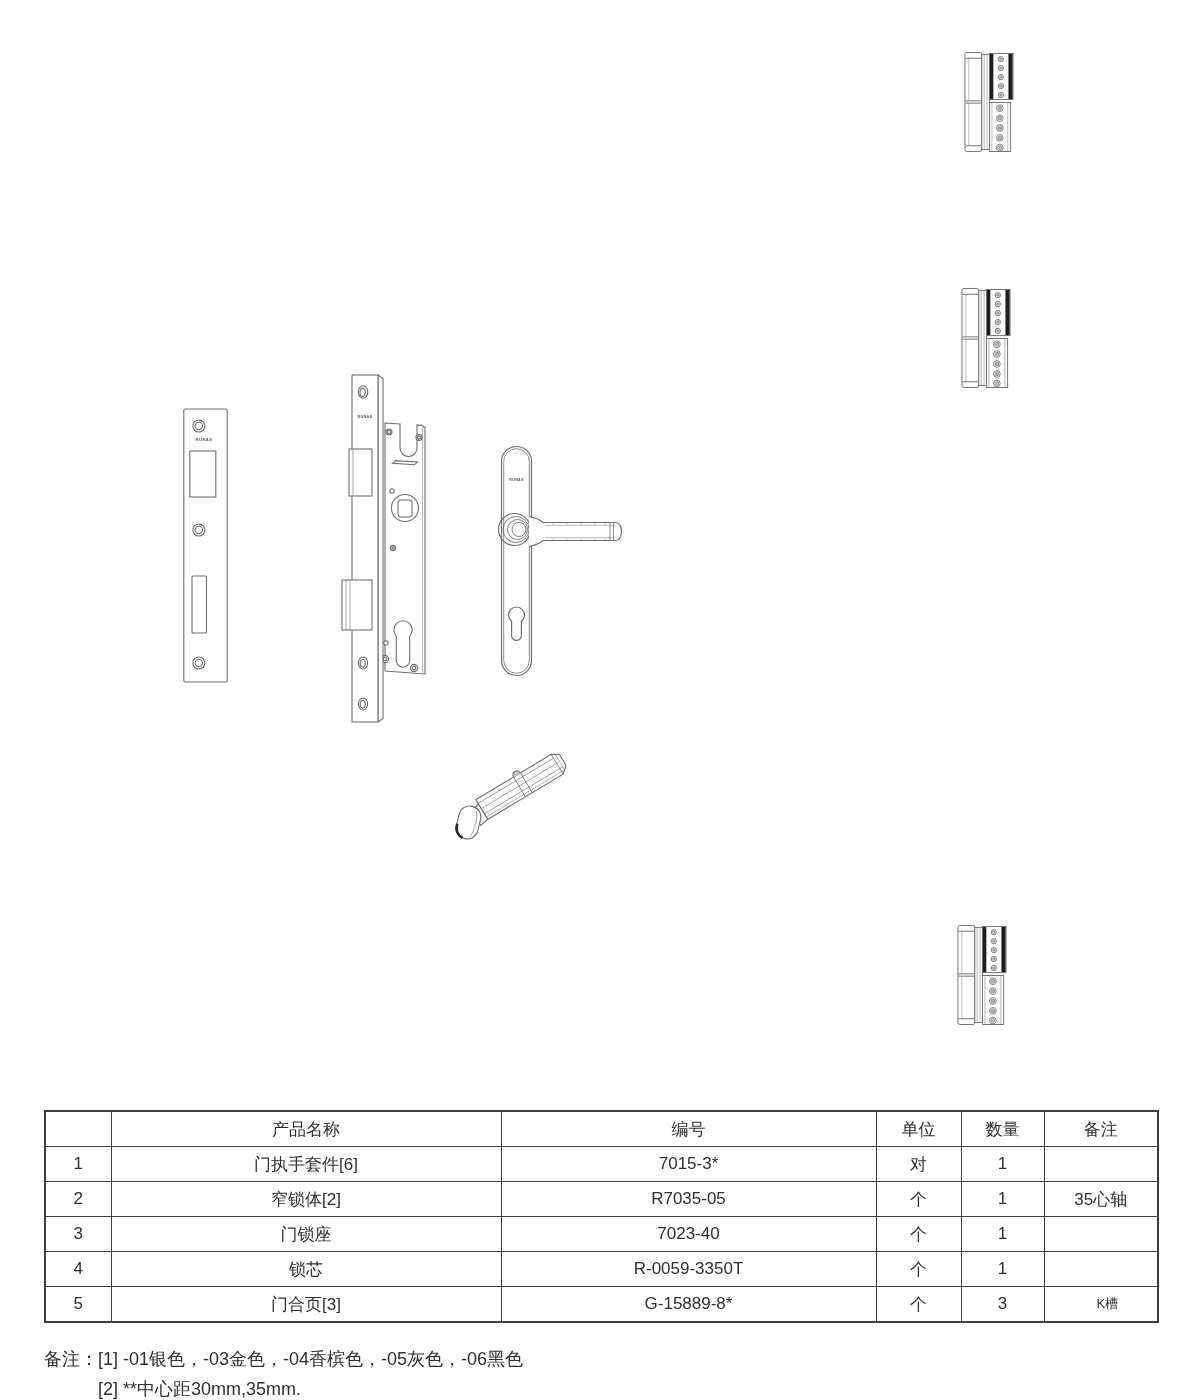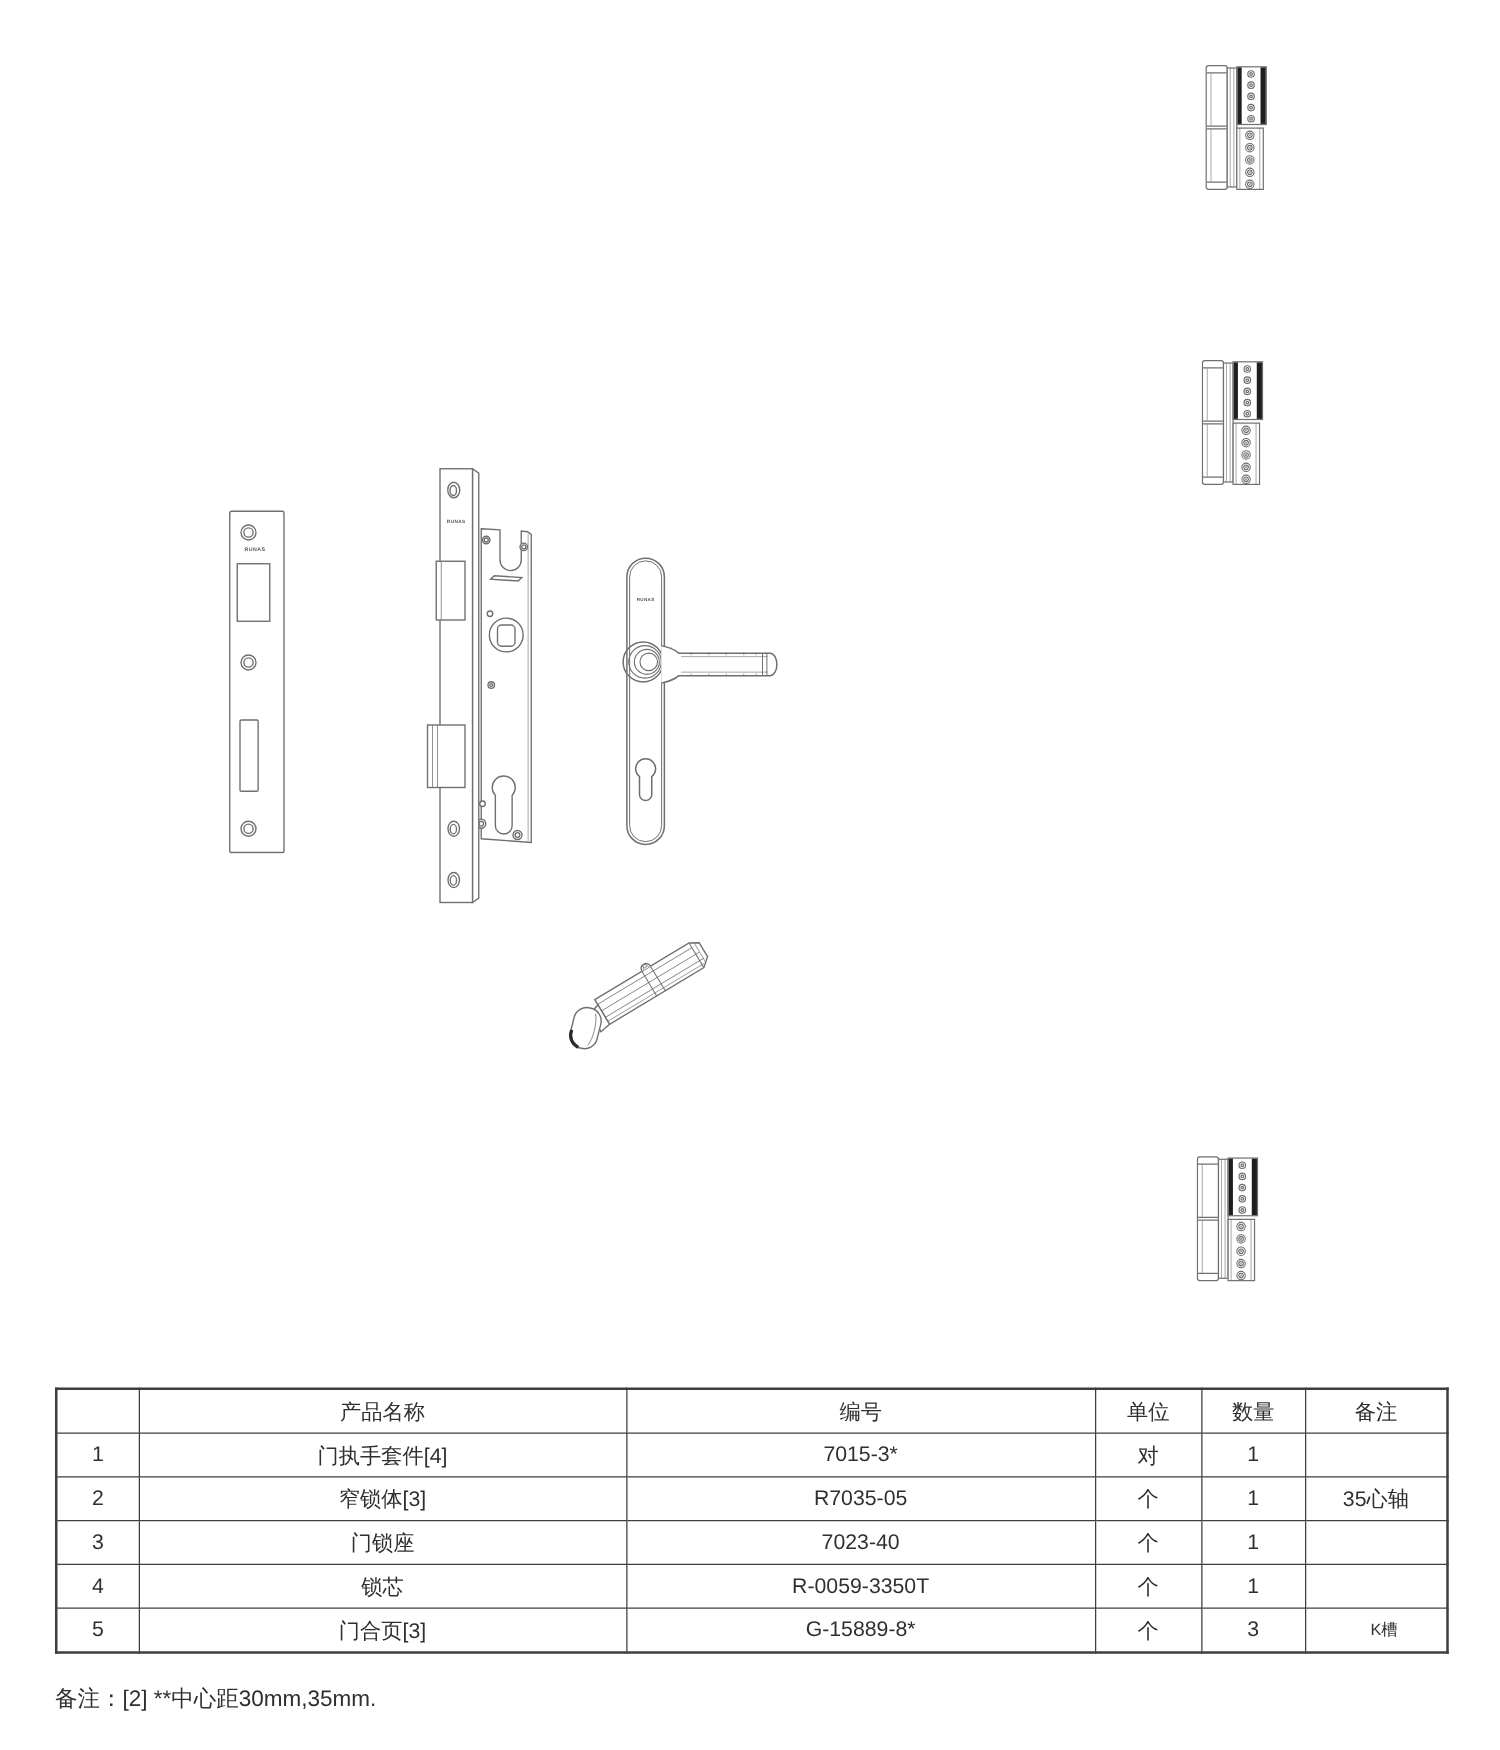--- a/index.html
+++ b/index.html
@@ -234,29 +234,29 @@
         <th>产品名称</th>
         <th>编号</th>
         <th>单位</th>
         <th>数量</th>
         <th>备注</th>
       </tr>
     </thead>
     <tbody>
       <tr>
         <td>1</td>
-        <td>门执手套件[4]</td>
+        <td>门执手套件[6]</td>
         <td>7015-3*</td>
         <td>对</td>
         <td>1</td>
         <td></td>
       </tr>
       <tr>
         <td>2</td>
-        <td>窄锁体[3]</td>
+        <td>窄锁体[2]</td>
         <td>R7035-05</td>
         <td>个</td>
         <td>1</td>
         <td>35心轴</td>
       </tr>
       <tr>
         <td>3</td>
         <td>门锁座</td>
         <td>7023-40</td>
         <td>个</td>
@@ -278,17 +278,18 @@
         <td>个</td>
         <td>3</td>
         <td class="small-note">K槽</td>
       </tr>
     </tbody>
   </table>
 
   <div class="footnotes">
     <span class="fn-label">备注：</span>
     <div class="fn-lines">
+      <div>[1] -01银色，-03金色，-04香槟色，-05灰色，-06黑色</div>
       <div>[2] **中心距30mm,35mm.</div>
     </div>
   </div>
 
 </div>
 
 </body></html>

